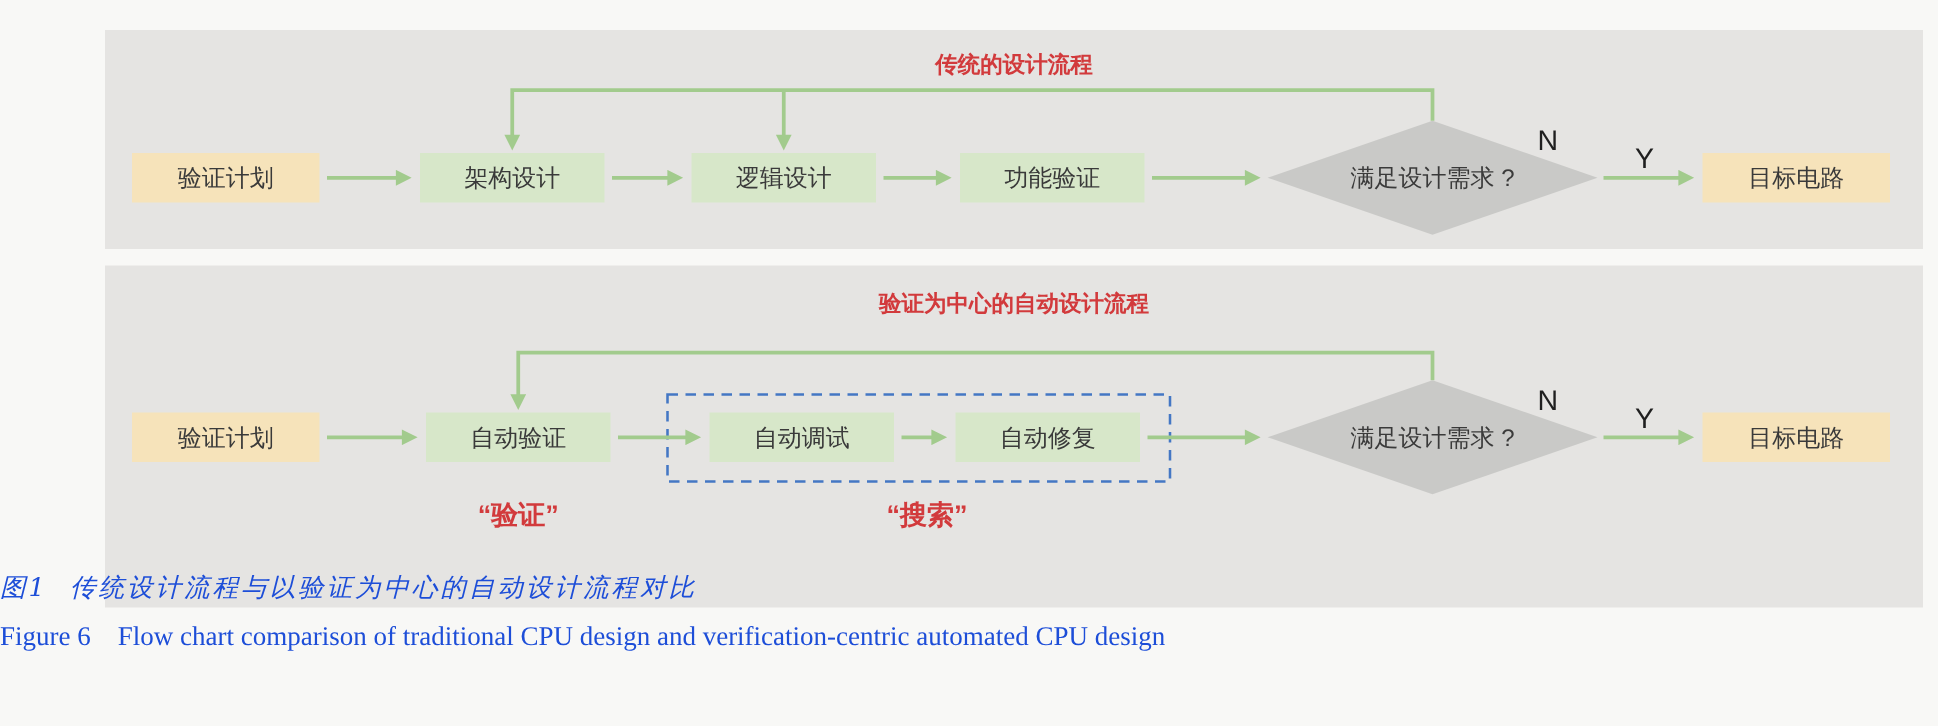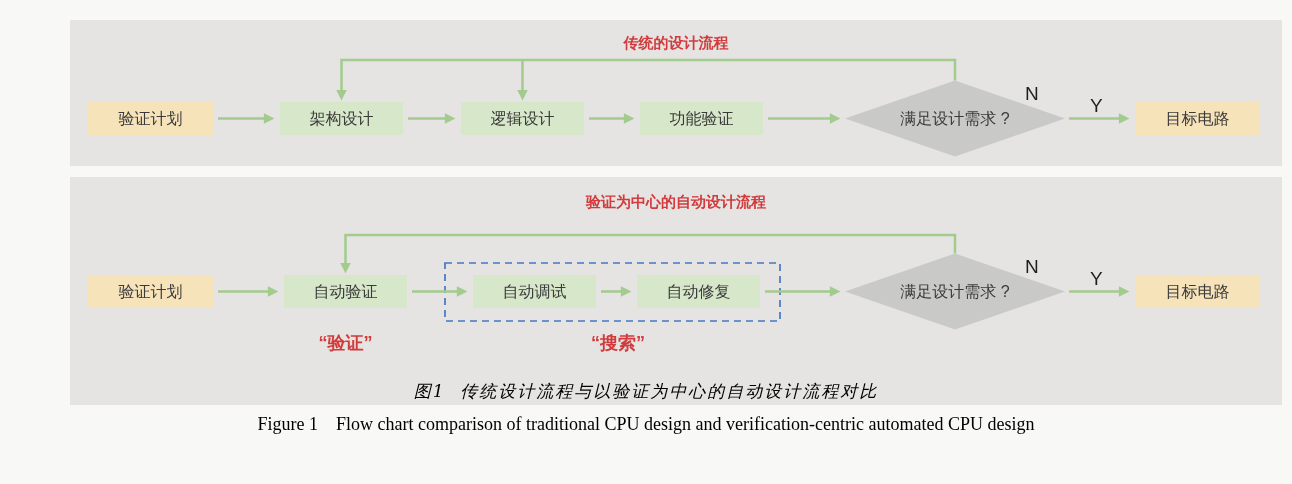--- a/index.html
+++ b/index.html
@@ -40,22 +40,22 @@
   }
   .dashed-group{
     fill:none;stroke:#4477c4;stroke-width:1.7;
     stroke-dasharray:7 5;
   }
   .annotation{
     font:bold 18px "Liberation Sans", sans-serif;
     fill:#d23a3c;
   }
   .caption{
-    position:absolute;left:0;right:0;text-align:center;
-    color:#000000;white-space:pre;
+    position:absolute;left:0;right:0;
+    color:#1d4ed8;white-space:pre;
   }
   .caption-zh{
     top:380px;
     font:italic 17px "DejaVu Serif", serif;
     letter-spacing:2px;
   }
   .caption-en{
     top:414px;
     font:18px "Liberation Serif", serif;
   }
@@ -145,13 +145,13 @@
 
     <rect class="node-rect-tan" x="1065" y="98" width="125" height="33"></rect>
     <text class="node-label" x="1127.5" y="120" text-anchor="middle">目标电路</text>
 
     <text class="annotation" x="275.5" y="172" text-anchor="middle">“验证”</text>
     <text class="annotation" x="548" y="172" text-anchor="middle">“搜索”</text>
   </svg>
 </div>
 
 <div class="caption caption-zh">图1  传统设计流程与以验证为中心的自动设计流程对比</div>
-<div class="caption caption-en">Figure 1    Flow chart comparison of traditional CPU design and verification-centric automated CPU design</div>
+<div class="caption caption-en">Figure 6    Flow chart comparison of traditional CPU design and verification-centric automated CPU design</div>
 
 </body></html>

